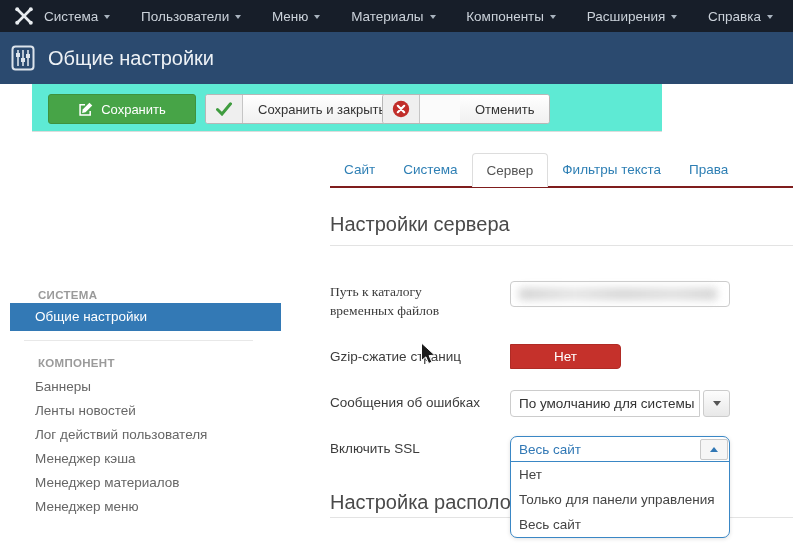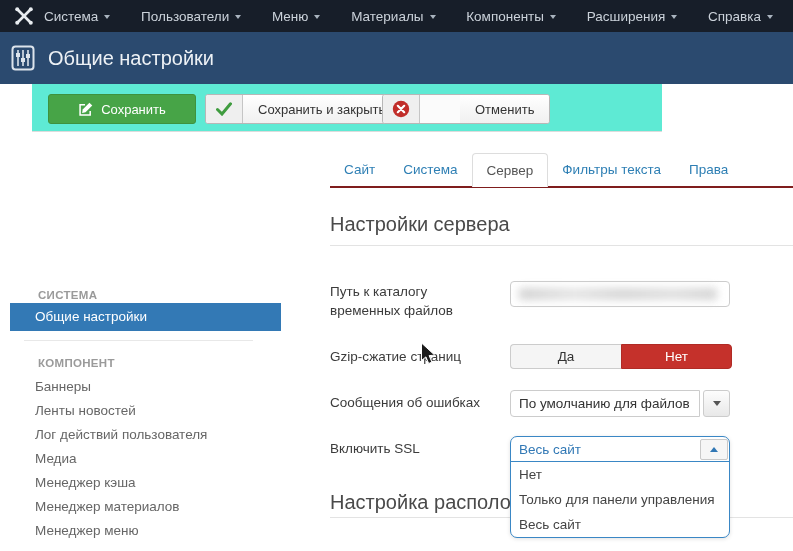--- a/index.html
+++ b/index.html
@@ -93,21 +93,21 @@
     line-height:28px; white-space:nowrap;
   }
   .h-server { top:78px; }
   .h-locale { top:356px; z-index:1; }
   .divider { position:absolute; left:0; width:463px; border-top:1px solid #e3e3e3; }
   .div-1 { top:113px; }
   .div-2 { top:385px; z-index:1; }
   .field-label {
     position:absolute; left:0; width:165px; font-size:13.5px; color:#3b3b3b; line-height:19px;
   }
-  .lbl-tmp   { top:150px; width:150px; }
+  .lbl-tmp   { top:150px; width:150px;font-family:Liberation Serif, serif; }
   .lbl-gzip  { top:215px; }
   .lbl-err   { top:261px; }
   .lbl-ssl   { top:307px; }
   
   .text-input {
     position:absolute; left:180px; top:149px; width:220px; height:26px;
     background:#fff; border:1px solid #ccc; border-radius:4px;
   }
   .blur-smudge {
     position:absolute; left:8px; top:6px; right:12px; bottom:6px; border-radius:3px;
@@ -270,21 +270,20 @@
 
 <div class="sidebar">
   <div class="side-group-label side-label-1">СИСТЕМА</div>
   <div class="side-active">Общие настройки</div>
   <div class="side-hr"></div>
   <div class="side-group-label side-label-2">КОМПОНЕНТ</div>
   <div class="side-items">
     <div class="side-item">Баннеры</div>
     <div class="side-item">Ленты новостей</div>
     <div class="side-item">Лог действий пользователя</div>
-    <div class="side-item">Медиа</div>
     <div class="side-item">Менеджер кэша</div>
     <div class="side-item">Менеджер материалов</div>
     <div class="side-item">Менеджер меню</div>
 
   </div>
 </div>
 
 <div class="content">
   <div class="tabs">
     <div class="tab">Сайт</div>
@@ -297,27 +296,26 @@
   <div class="section-title h-server">Настройки сервера</div>
   <div class="divider div-1"></div>
 
   <div class="field-label lbl-tmp">Путь к каталогу временных файлов</div>
   <div class="text-input">
     <div class="blur-smudge"></div>
   </div>
 
   <div class="field-label lbl-gzip">Gzip-сжатие страниц</div>
   <div class="toggle">
-    <div class="toggle-yes">Да</div>
     <div class="toggle-no">Нет</div>
   </div>
 
   <div class="field-label lbl-err">Сообщения об ошибках</div>
   <div class="select-row">
-    <div class="select-value">По умолчанию для файлов</div>
+    <div class="select-value">По умолчанию для системы</div>
     <div class="select-caret-btn">
       <span class="caret-down-dark"></span>
     </div>
   </div>
 
   <div class="field-label lbl-ssl">Включить SSL</div>
   <div class="ssl-combo">
     <div class="ssl-selected-row">
       <div class="ssl-value">Весь сайт</div>
       <div class="ssl-caret-btn">

